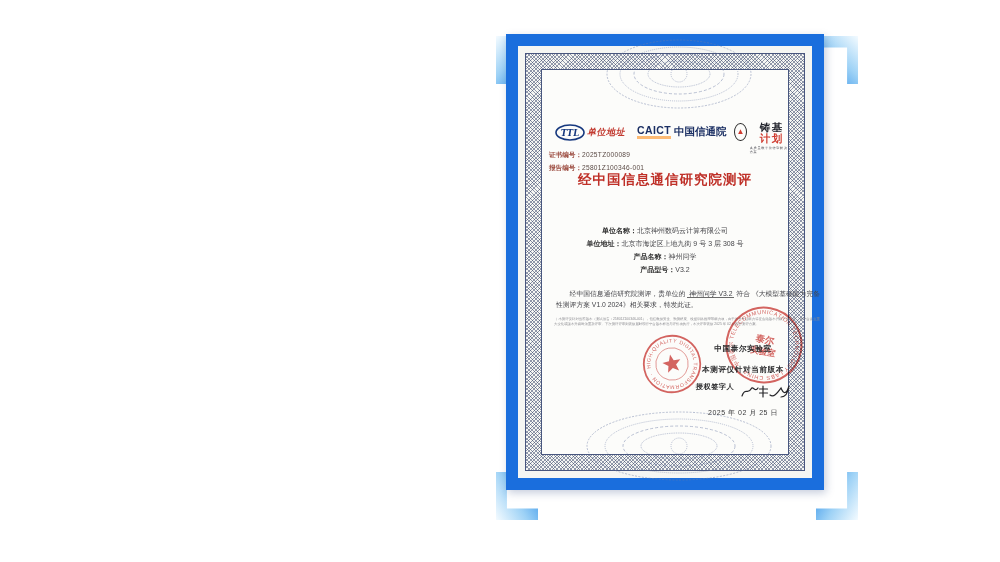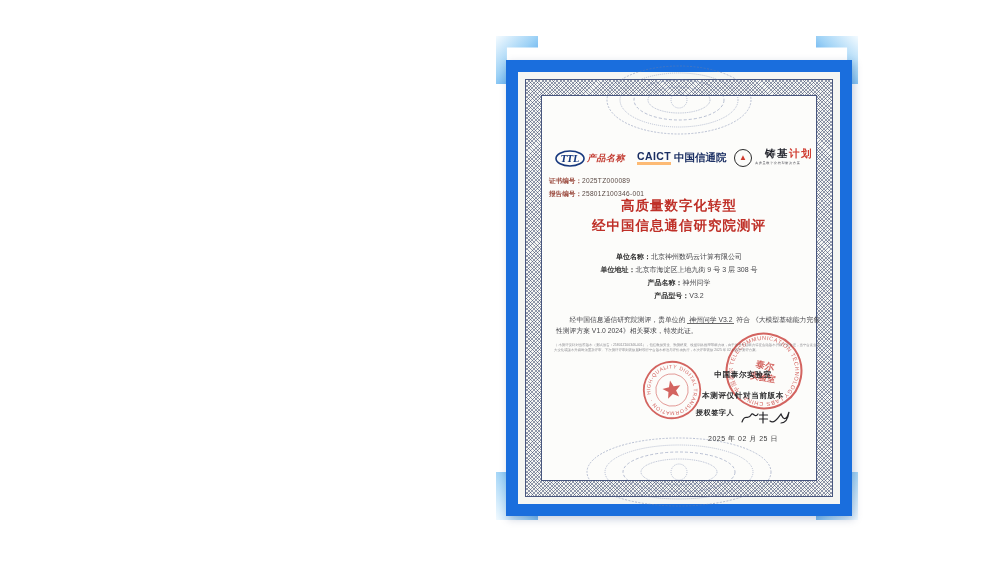--- a/index.html
+++ b/index.html
@@ -19,21 +19,21 @@
     background:linear-gradient(225deg,#f4fbff 0%,#9ed2f6 45%,#1f86e6 100%);
     clip-path:polygon(0 0,100% 0,100% 100%,74% 100%,74% 24%,0 24%);}
   .bk-bl{left:496px;top:472px;
     background:linear-gradient(60deg,#f4fbff 0%,#9ed2f6 45%,#1f86e6 100%);
     clip-path:polygon(0 0,26% 0,26% 76%,100% 76%,100% 100%,0 100%);}
   .bk-br{left:816px;top:472px;
     background:linear-gradient(300deg,#f4fbff 0%,#9ed2f6 45%,#1f86e6 100%);
     clip-path:polygon(74% 0,100% 0,100% 100%,0 100%,0 76%,74% 76%);}
 
   
-  .frame{position:absolute;left:506px;top:60px;width:346px;height:456px;
+  .frame{position:absolute;left:506px;top:34px;width:318px;height:456px;
     background:#1a6edd;box-shadow:2px 3px 8px rgba(30,60,120,.25);}
   .mat{position:absolute;inset:12px;background:#f5f6f3;}
   .gband{position:absolute;left:19px;top:19px;right:19px;bottom:19px;
     border:1px solid #48567e;
     background-image:
       repeating-linear-gradient(45deg, rgba(44,58,98,.50) 0 .7px, transparent .7px 2.5px),
       repeating-linear-gradient(-45deg, rgba(44,58,98,.50) 0 .7px, transparent .7px 2.5px);
   }
   .ginner{position:absolute;left:35px;top:35px;right:35px;bottom:35px;
     background:#fcfcfa;border:1px solid #48567e;}
@@ -130,21 +130,21 @@
         <circle cx="100" cy="42" r="8" stroke-dasharray="1 1"></circle>
       </g>
     </svg>
 
     <div class="logos">
       <div class="ttl">
         <svg width="30" height="17" viewBox="0 0 30 17">
           <ellipse cx="15" cy="8.5" rx="14" ry="7.5" fill="none" stroke="#16387e" stroke-width="1.6"></ellipse>
           <text x="15" y="11.5" text-anchor="middle" font-size="8.5" font-style="italic" font-weight="bold" fill="#16387e" font-family="DejaVu Serif, serif">TTL</text>
         </svg>
-        <span class="ttl-name">产品名称</span>
+        <span class="ttl-name">单位地址</span>
       </div>
 
       <div class="caict">
         <span class="caict-abbr">CAICT</span>
         <span class="caict-name">中国信通院</span>
       </div>
 
       <div class="zhuji">
         <span class="zj-icon">
             <span class="zj-tri">▲</span>
@@ -159,21 +159,20 @@
     <div class="nums">
       <div>
         <span class="num-label">证书编号：</span><span class="num-value">2025TZ000089</span>
       </div>
       <div>
         <span class="num-label">报告编号：</span><span class="num-value">25801Z100346-001</span>
       </div>
     </div>
 
     <div class="title">
-      <div>高质量数字化转型</div>
       <div>经中国信息通信研究院测评</div>
     </div>
 
     <div class="info">
       <div>
         <span class="info-label">单位名称：</span><span class="info-value">北京神州数码云计算有限公司</span>
       </div>
       <div>
         <span class="info-label">单位地址：</span><span class="info-value">北京市海淀区上地九街 9 号 3 层 308 号</span>
       </div>

